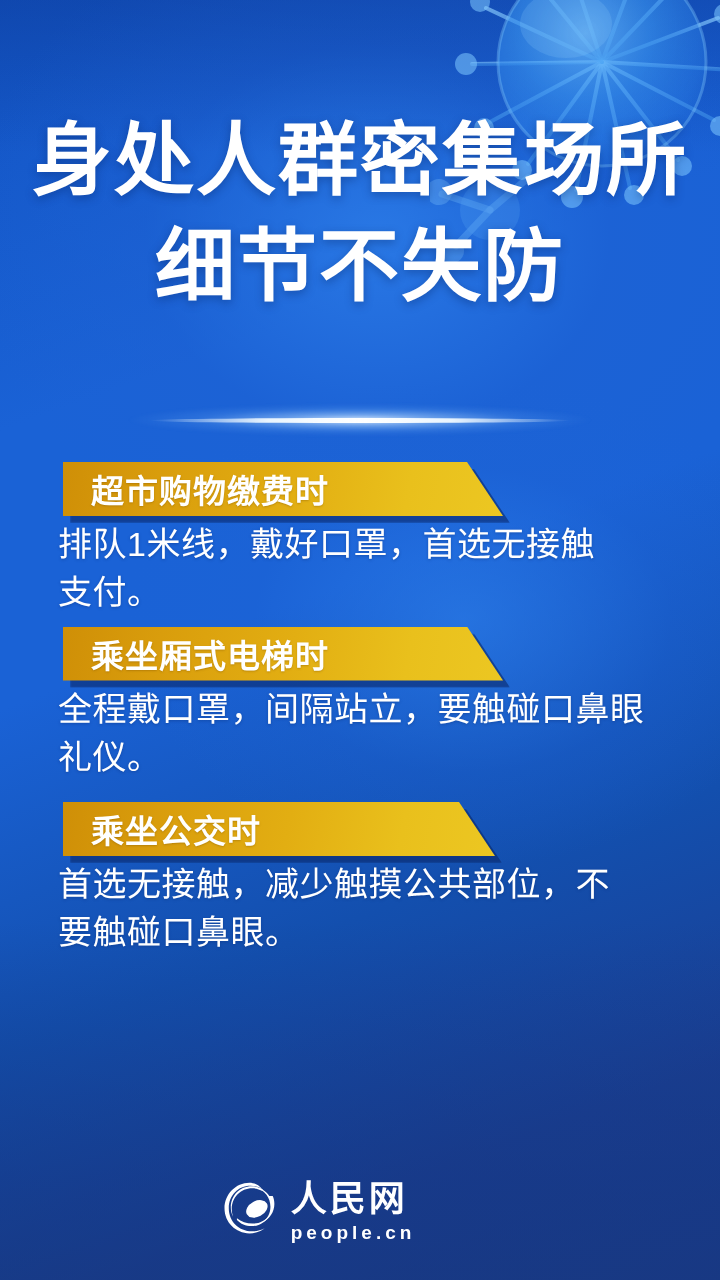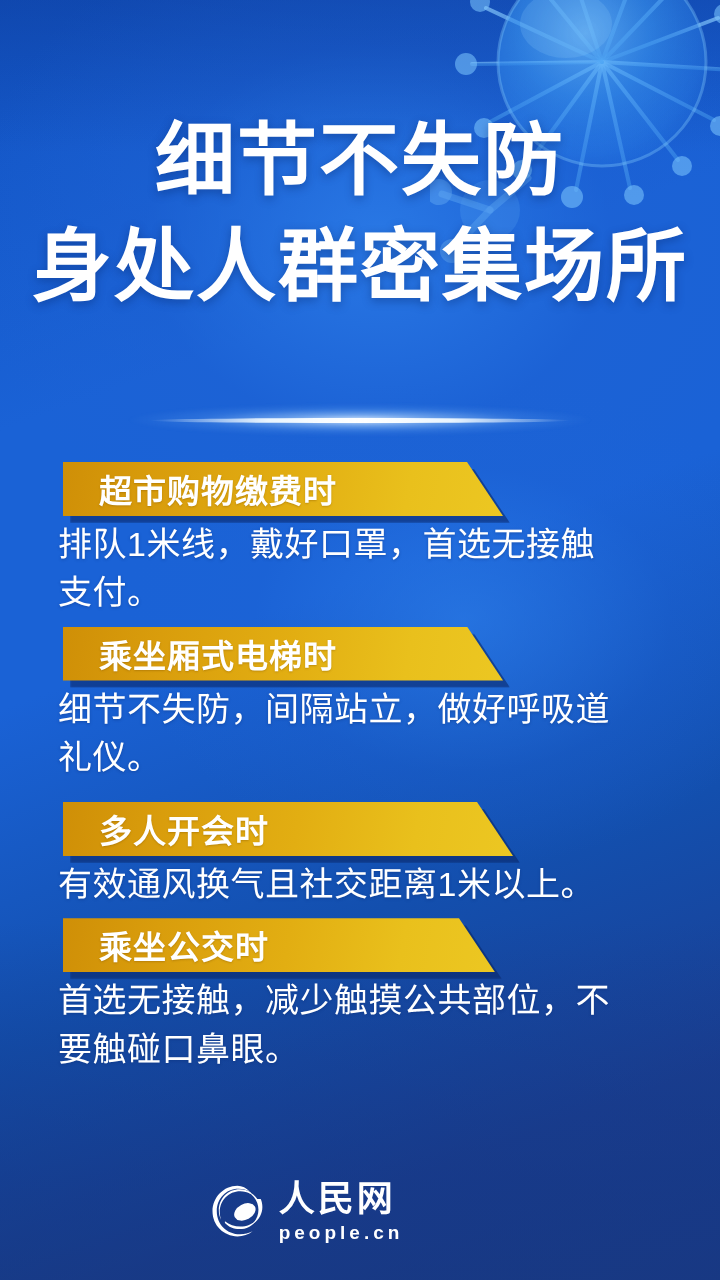--- a/index.html
+++ b/index.html
@@ -140,21 +140,21 @@
     background: linear-gradient(100deg, #cf8f07 0%, #d99d0c 22%, #e2ae12 52%, #e9c01c 78%, #ecc722 100%);
     clip-path: polygon(0 0, calc(100% - 36px) 0, 100% 100%, 0 100%);
     display: flex;
     align-items: center;
   }
   .banner-label {
     color: #ffffff;
     font-size: 33px;
     font-weight: 700;
     letter-spacing: 1px;
-    padding-left: 36px;
+    padding-left: 28px;
     white-space: nowrap;
     text-shadow: 0 1px 2px rgba(120,76,4,0.35);
   }
 
   .body-text {
     color: #ffffff;
     font-size: 34px;
     line-height: 1.42;
     letter-spacing: 0.5px;
     padding: 4px 56px 0 58px;
@@ -163,25 +163,25 @@
   }
 
   .s1 { margin-bottom: 10px; }
   .s2 { margin-bottom: 21px; }
   .s3 { margin-bottom: 10px; }
   .s4 { margin-bottom: 0; }
 
   
   .logo-row {
     position: absolute;
-    left: 4px;
+    left: 16px;
     bottom: 38px;
     width: 604px;
     display: flex;
-    align-items: center;
+    align-items: flex-start;
     justify-content: center;
     gap: 14px;
   }
   .logo-mark { width: 56px; height: 56px; flex: none; }
   .logo-text { display: flex; flex-direction: column; align-items: flex-start; }
   .logo-cn {
     color: #ffffff;
     font-family: "DejaVu Serif", "Liberation Serif", serif;
     font-weight: 700;
     font-size: 36px;
@@ -266,22 +266,22 @@
       <line x1="60" y1="60" x2="98" y2="28"></line>
     </g>
     <g fill="#8ed0ff" opacity="0.5">
       <circle cx="9" cy="42" r="13"></circle>
       <circle cx="22" cy="101" r="12"></circle>
     </g>
     <circle cx="60" cy="60" r="30" fill="#6fbdfb" opacity="0.30"></circle>
   </svg>
 
   <div class="title-block">
+    <div class="title-line l1">身处人群密集场所</div>
     <div class="title-line l2">细节不失防</div>
-    <div class="title-line l1">身处人群密集场所</div>
   </div>
 
   <div class="divider-glow"></div>
   <div class="divider-core"></div>
 
   <div class="sections">
 
     <div class="section s1">
       <div class="banner-wrap">
         <div class="banner-shadow" style="width:440px"></div>
@@ -293,33 +293,24 @@
 支付。</div>
     </div>
 
     <div class="section s2">
       <div class="banner-wrap">
         <div class="banner-shadow" style="width:440px"></div>
         <div class="banner" style="width:440px">
           <span class="banner-label">乘坐厢式电梯时</span>
         </div>
       </div>
-      <div class="body-text">细节不失防，间隔站立，做好呼吸道
+      <div class="body-text">全程戴口罩，间隔站立，要触碰口鼻眼
 礼仪。</div>
     </div>
 
-    <div class="section s3">
-      <div class="banner-wrap">
-        <div class="banner-shadow" style="width:450px"></div>
-        <div class="banner" style="width:450px">
-          <span class="banner-label">多人开会时</span>
-        </div>
-      </div>
-      <div class="body-text">有效通风换气且社交距离1米以上。</div>
-    </div>
 
     <div class="section s4">
       <div class="banner-wrap">
         <div class="banner-shadow" style="width:432px"></div>
         <div class="banner" style="width:432px">
           <span class="banner-label">乘坐公交时</span>
         </div>
       </div>
       <div class="body-text">首选无接触，减少触摸公共部位，不
 要触碰口鼻眼。</div>

